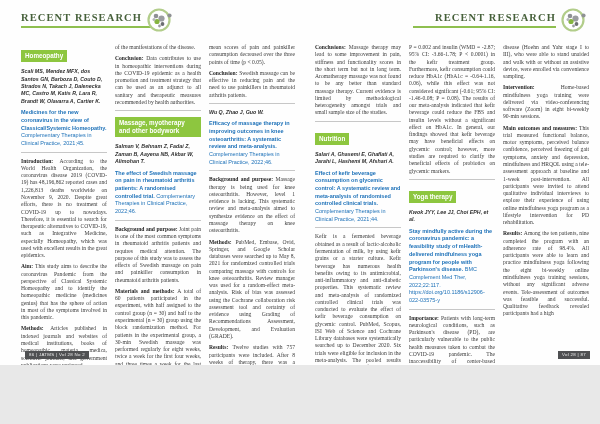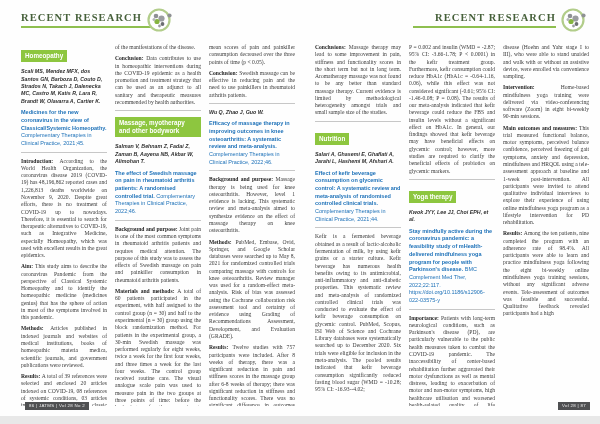--- a/index.html
+++ b/index.html
@@ -1,16 +1,16 @@
 <!DOCTYPE html>
 <html><head>
 <meta charset="utf-8">
 <style>
   html,body{margin:0;padding:0;background:#e8e8e8;}
-  .sheet{position:relative;width:600px;height:416px;background:#fefefe;overflow:hidden;
+  .sheet{position:relative;width:600px;height:365px;background:#fefefe;overflow:hidden;
          font-family:"Liberation Serif",serif;box-shadow:0 0 2px rgba(0,0,0,.25);}
   
   .header{position:absolute;top:12px;display:flex;align-items:flex-start;}
   .header-left{left:21px;}
   .header-right{right:13px;flex-direction:row;}
   .h-text{display:flex;flex-direction:column;}
   .h-title{font-family:"Liberation Serif",serif;font-size:10.5px;letter-spacing:1.1px;
            color:#46603a;font-weight:bold;white-space:nowrap;}
   .h-rule{height:2px;background:#8ebf4f;margin-top:3px;width:100%;}
   .h-rule-ext{width:118%;}

